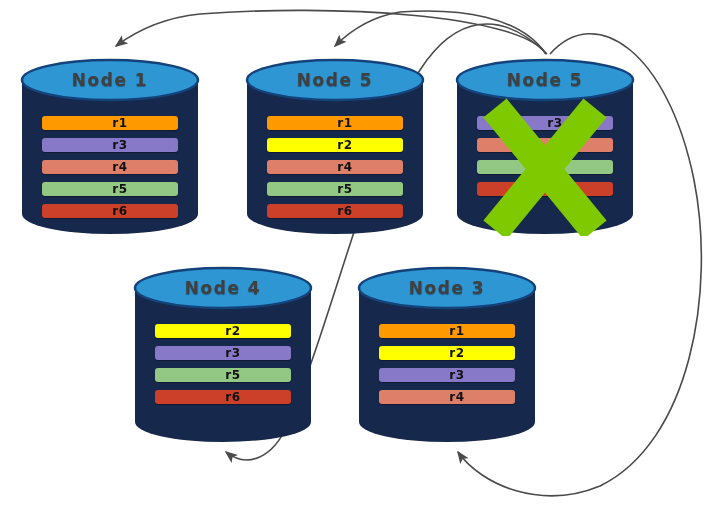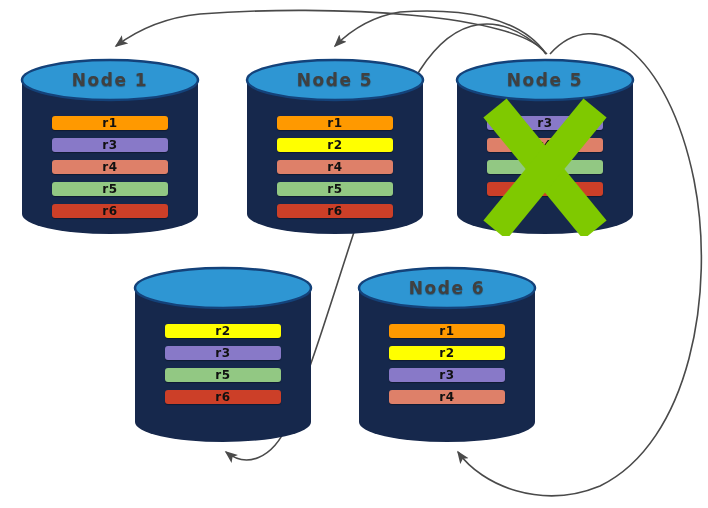--- a/index.html
+++ b/index.html
@@ -52,20 +52,21 @@
   }
   .bar {
     position: relative;
     height: 14px;
     margin: 0 auto 8px auto;
     border-radius: 3px;
     box-shadow: 0 1px 1px rgba(0,0,0,0.35);
     display: flex;
     align-items: center;
     justify-content: center;
+    padding-left: 20px;
   }
   .bar-label {
     font-size: 12px;
     font-weight: bold;
     color: #111111;
     line-height: 1;
     letter-spacing: 0.5px;
   }
   .x-mark {
     position: absolute;
@@ -165,41 +166,42 @@
             <line x1="40" y1="50" x2="140" y2="172"></line>
             <line x1="140" y1="50" x2="40" y2="172"></line>
           </g>
         </svg>
       </div>
       <div class="node" style="left: 133px; top: 266px; width: 180px; height: 178px;">
         <svg class="node-svg" width="180" height="178" viewBox="0 0 180 178">
           <path d="M 2 22 L 2 156 A 88 20 0 0 0 178 156 L 178 22 Z" fill="#16284c"></path>
           <ellipse cx="90" cy="22" rx="88" ry="20" fill="#2e96d3" stroke="#14427a" stroke-width="2.5"></ellipse>
         </svg>
+        <div class="node-title" style="top: 12px;">Node 4</div>
         <div class="bars" style="top: 58px;">
           <div class="bar" style="background: rgb(255, 255, 0); width: 116px;">
             <span class="bar-label">r2</span>
           </div>
           <div class="bar" style="background: rgb(136, 121, 200); width: 116px;">
             <span class="bar-label">r3</span>
           </div>
           <div class="bar" style="background: rgb(146, 200, 131); width: 116px;">
             <span class="bar-label">r5</span>
           </div>
           <div class="bar" style="background: rgb(204, 63, 40); width: 116px;">
             <span class="bar-label">r6</span>
           </div>
         </div>
       </div>
       <div class="node" style="left: 357px; top: 266px; width: 180px; height: 178px;">
         <svg class="node-svg" width="180" height="178" viewBox="0 0 180 178">
           <path d="M 2 22 L 2 156 A 88 20 0 0 0 178 156 L 178 22 Z" fill="#16284c"></path>
           <ellipse cx="90" cy="22" rx="88" ry="20" fill="#2e96d3" stroke="#14427a" stroke-width="2.5"></ellipse>
         </svg>
-        <div class="node-title" style="top: 12px;">Node 6</div>
+        <div class="node-title" style="top: 12px;">Node 3</div>
         <div class="bars" style="top: 58px;">
           <div class="bar" style="background: rgb(255, 153, 0); width: 116px;">
             <span class="bar-label">r1</span>
           </div>
           <div class="bar" style="background: rgb(255, 255, 0); width: 116px;">
             <span class="bar-label">r2</span>
           </div>
           <div class="bar" style="background: rgb(136, 121, 200); width: 116px;">
             <span class="bar-label">r3</span>
           </div>

